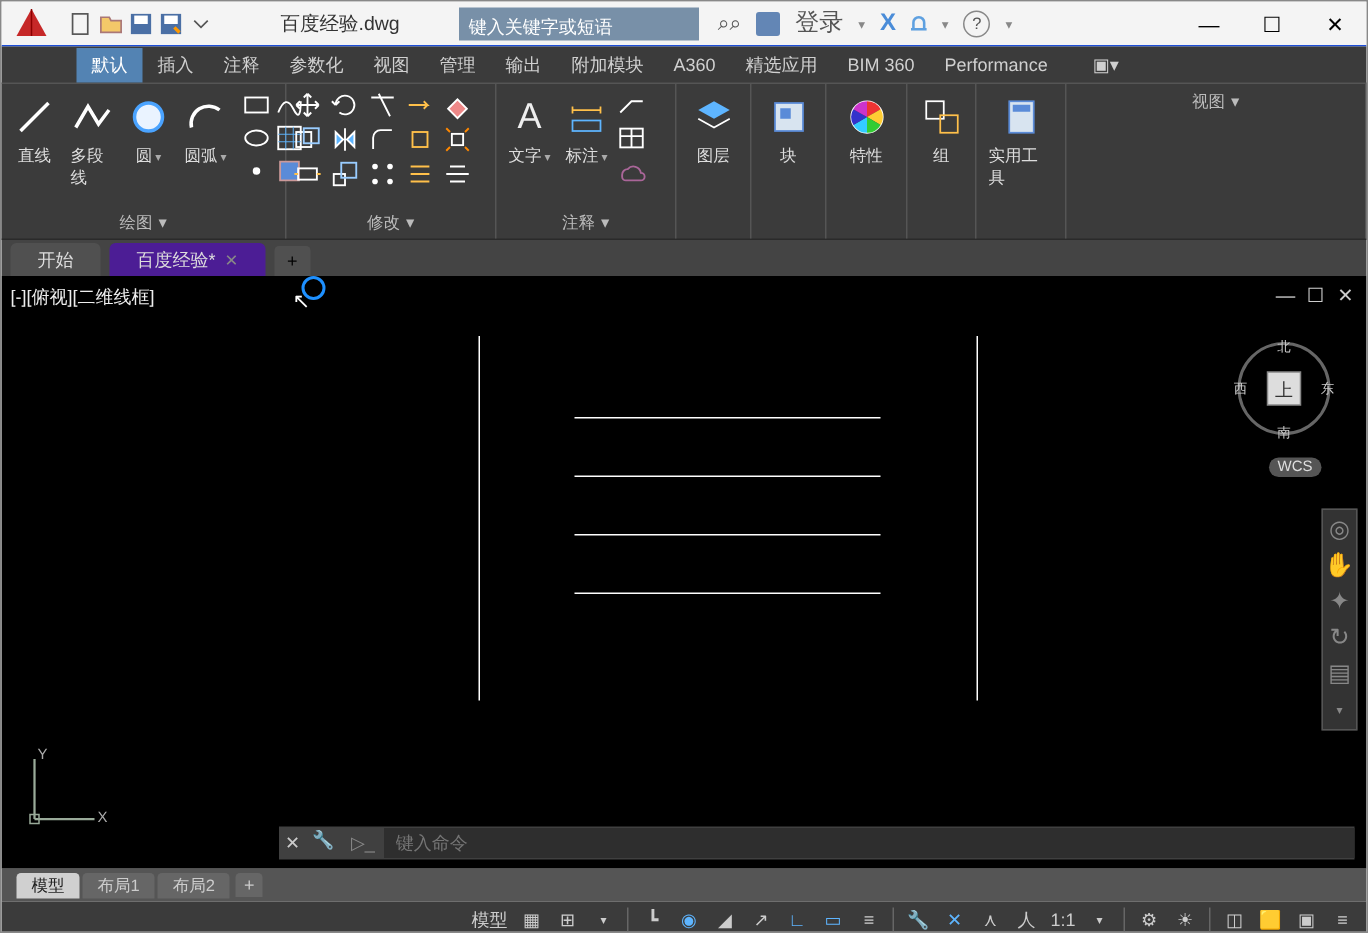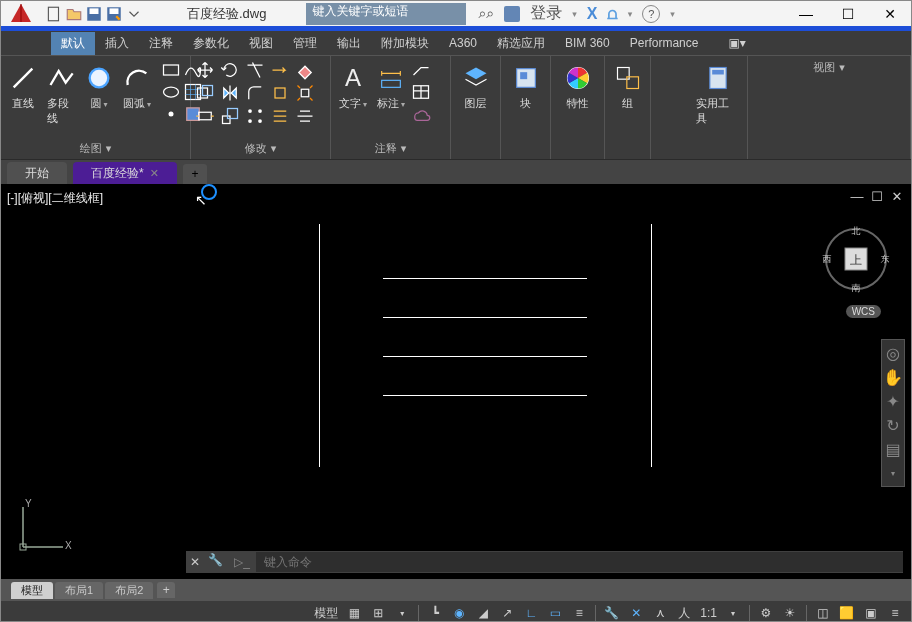--- a/index.html
+++ b/index.html
@@ -1,23 +1,23 @@
 <!DOCTYPE html>
 <html><head>
 <meta charset="utf-8">
 <style>
 * { margin: 0; padding: 0; box-sizing: border-box; font-family: "Microsoft YaHei", sans-serif; }
 body { width: 912px; height: 622px; background: #f0f0f0; overflow: hidden; border: 1px solid #888; }
-.titlebar { height: 30px; background: #f4f4f4; display: flex; align-items: center; border-bottom: 5px solid #1d4ed8; }
+.titlebar { height: 30px; background: #f4f4f4; display: flex; align-items: center; border-bottom: 1px solid #1d4ed8; }
 .app-icon { width: 32px; height: 28px; margin: 0 4px; display: flex; align-items: center; justify-content: center; }
 .app-icon svg { width: 24px; height: 24px; }
 .qat { display: flex; gap: 2px; padding: 0 4px; }
 .qat-btn { width: 18px; height: 18px; display: flex; align-items: center; justify-content: center; cursor: pointer; }
 .title-text { flex: 0 0 auto; margin: 0 40px; font-size: 13px; color: #333; }
-.search-box { flex: 0 0 160px; height: 22px; background: #7890a8; color: #fff; font-size: 12px; padding: 0 6px; display: flex; align-items: flex-start; cursor: text; }
+.search-box { flex: 0 0 160px; height: 22px; background: #7890a8; color: #fff; font-size: 12px; padding: 0 6px; display: flex; align-items: flex-end; cursor: text; }
 .title-extra { margin-left: 12px; display: flex; align-items: center; gap: 10px; }
 .title-extra span { font-size: 16px; color: #555; }
 .login-icon { width: 16px; height: 16px; background: #6386b5; border-radius: 2px; }
 .title-spacer { flex: 1; }
 .win-controls { display: flex; }
 .win-btn { width: 42px; height: 30px; display: flex; align-items: center; justify-content: center; cursor: pointer; font-size: 14px; }
 
 .ribbon { background: #3b3b3b; color: #d0d0d0; }
 .ribbon-tabs { height: 24px; display: flex; align-items: center; padding-left: 50px; font-size: 12px; }
 .ribbon-tab { padding: 3px 10px; cursor: pointer; }
@@ -421,21 +421,21 @@
                 <rect x="3" y="3" width="10" height="10" stroke="#fff" fill="none"></rect>
                 <rect x="11" y="11" width="10" height="10" stroke="#ffc04a" fill="none"></rect>
               </svg>
             </div>
           <div class="label">组</div>
         </div>
       </div>
       <div class="panel-title"></div>
     </div>
 
-    <div class="panel" style="width:60px;margin-left:37px;">
+    <div class="panel" style="width:60px;">
       <div class="panel-body" style="justify-content:center;">
         <div class="big-btn">
           <div class="icon">
               <svg viewBox="0 0 24 24">
                 <rect x="5" y="3" width="14" height="18" fill="#d8e4f0" stroke="#5a8bd8"></rect>
                 <rect x="7" y="5" width="10" height="4" fill="#5a8bd8"></rect>
               </svg>
             </div>
           <div class="label">实用工具</div>
         </div>

